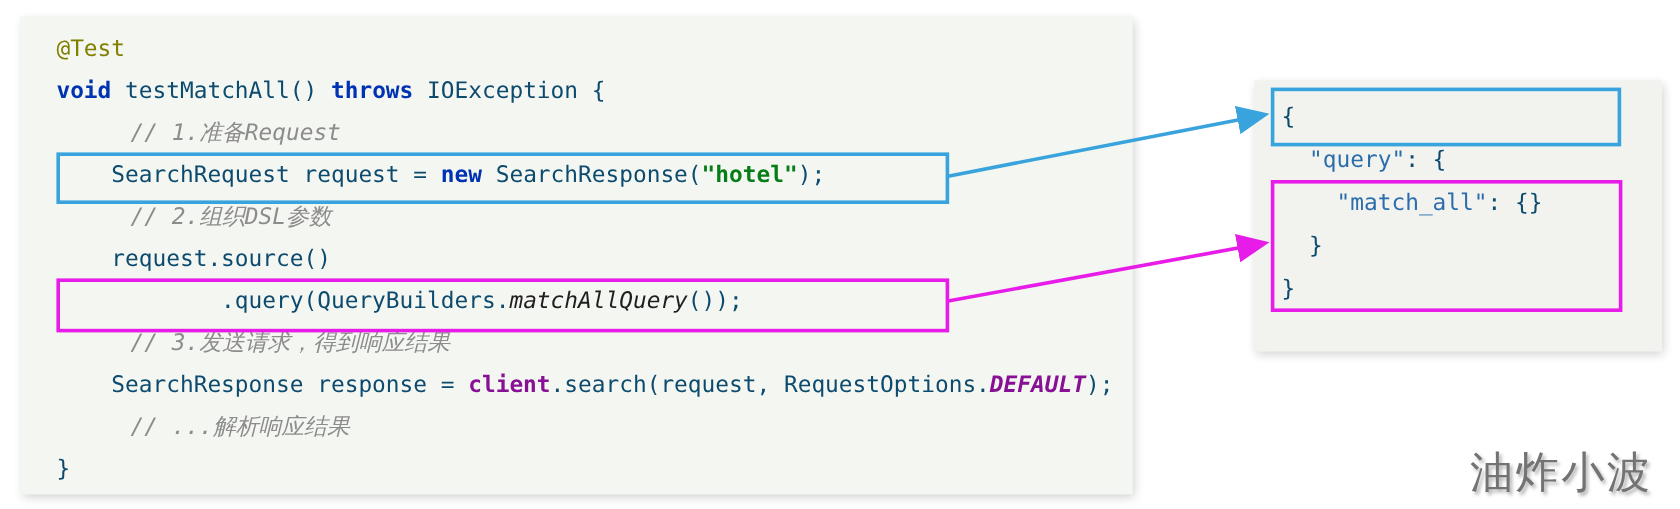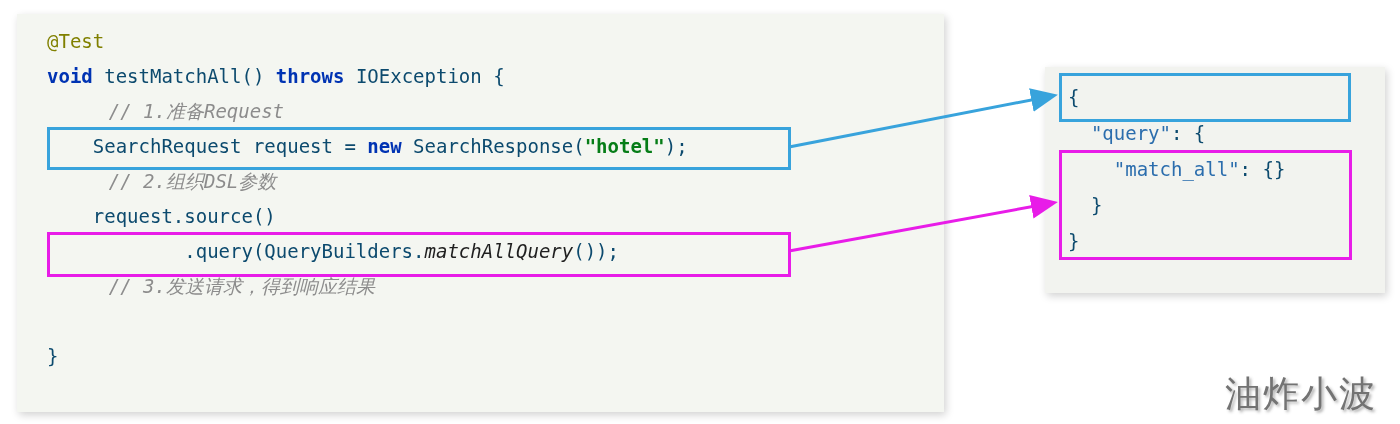--- a/index.html
+++ b/index.html
@@ -51,21 +51,22 @@
 
 <div class="panel" id="java-panel">
     <div class="code-line"><span class="tok annotation">@Test</span></div>
     <div class="code-line"><span class="tok keyword">void</span><span class="tok plain"> testMatchAll() </span><span class="tok keyword">throws</span><span class="tok plain"> IOException {</span></div>
     <div class="code-line"><span class="tok plain">    </span><span class="tok comment">// 1.准备Request</span></div>
     <div class="code-line"><span class="tok plain">    SearchRequest request = </span><span class="tok keyword">new</span><span class="tok plain"> SearchResponse(</span><span class="tok string">"hotel"</span><span class="tok plain">);</span></div>
     <div class="code-line"><span class="tok plain">    </span><span class="tok comment">// 2.组织DSL参数</span></div>
     <div class="code-line"><span class="tok plain">    request.source()</span></div>
     <div class="code-line"><span class="tok plain">            .query(QueryBuilders.</span><span class="tok static-method">matchAllQuery</span><span class="tok plain">());</span></div>
     <div class="code-line"><span class="tok plain">    </span><span class="tok comment">// 3.发送请求，得到响应结果</span></div>
-    <div class="code-line"><span class="tok plain">    </span></div>
+    <div class="code-line"><span class="tok plain">    SearchResponse response = </span><span class="tok field">client</span><span class="tok plain">.search(request, RequestOptions.</span><span class="tok constant">DEFAULT</span><span class="tok plain">);</span></div>
+    <div class="code-line"><span class="tok plain">    </span><span class="tok comment">// ...解析响应结果</span></div>
     <div class="code-line"><span class="tok plain">}</span></div>
   </div>
 
 <div class="panel" id="dsl-panel">
     <div class="code-line"><span class="tok plain">{</span></div>
     <div class="code-line"><span class="tok plain">  </span><span class="tok json-key">"query"</span><span class="tok plain">: {</span></div>
     <div class="code-line"><span class="tok plain">    </span><span class="tok json-key">"match_all"</span><span class="tok plain">: {}</span></div>
     <div class="code-line"><span class="tok plain">  }</span></div>
     <div class="code-line"><span class="tok plain">}</span></div>
   </div>

